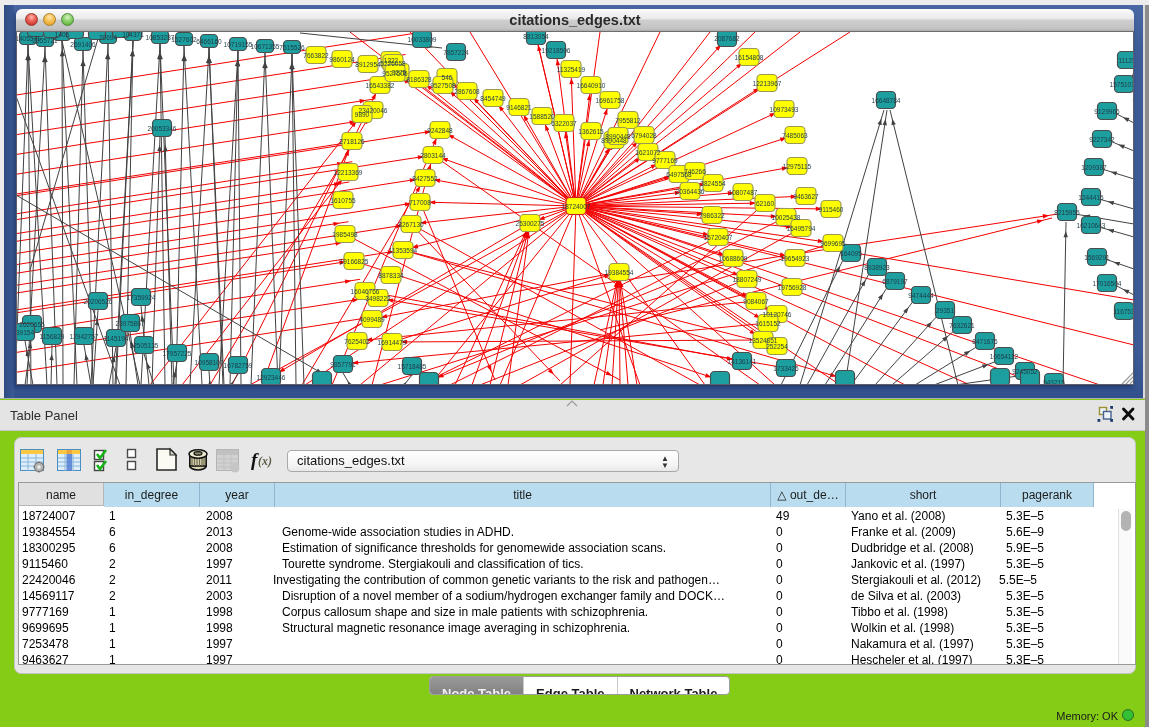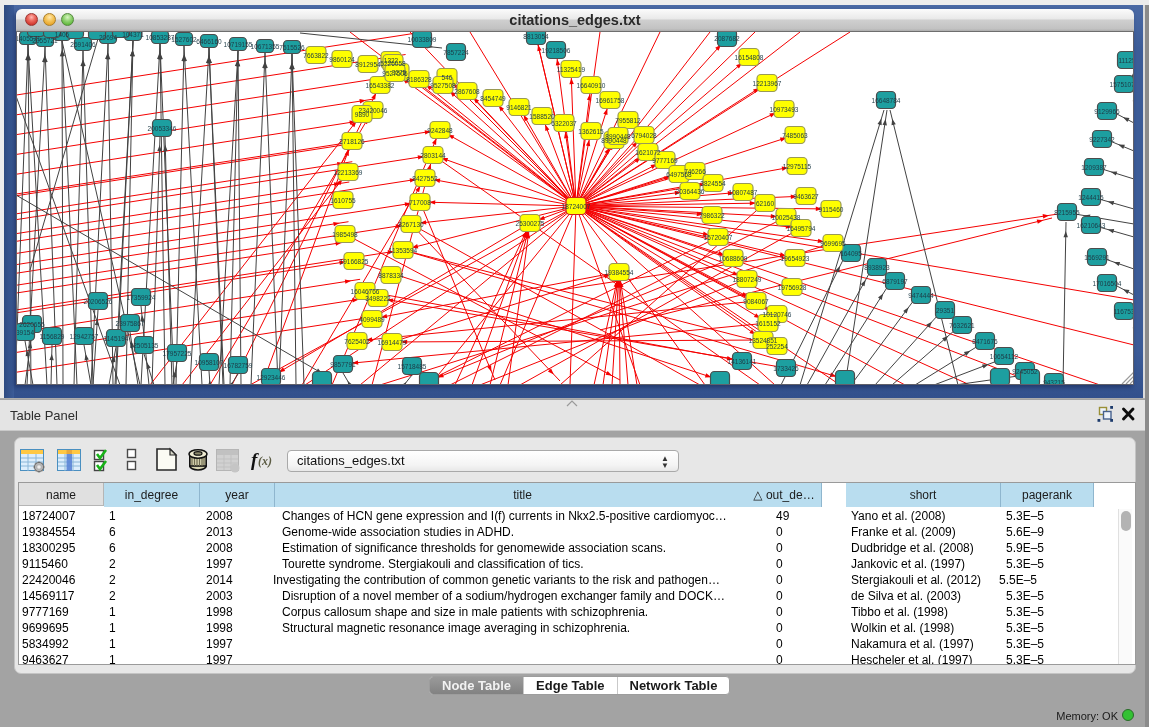--- a/index.html
+++ b/index.html
@@ -15,41 +15,41 @@
 .titlebar .title{position:absolute;left:0;right:0;top:3px;text-align:center;
  font-size:14.5px;font-weight:bold;color:#2a2a2a}
 .tl{position:absolute;top:4px;width:13px;height:13px;border-radius:50%}
 .tl.r{left:9px;background:radial-gradient(circle at 50% 30%,#ffb9b3 0%,#ee6e63 35%,#d33a30 75%,#a02622 100%);border:1px solid #9a3734}
 .tl.y{left:27px;background:radial-gradient(circle at 50% 30%,#ffe9b0 0%,#f5c55c 40%,#e8a428 80%,#c08118 100%);border:1px solid #a87e2c}
 .tl.g{left:45px;background:radial-gradient(circle at 50% 30%,#d7f5c2 0%,#93d374 40%,#5fb83a 80%,#3f8f28 100%);border:1px solid #55883f}
 .canvas{position:absolute;left:0;top:23px;width:1118px;height:353px;background:#fff;overflow:hidden}
 .canvedge{position:absolute;left:0;top:23px;width:1118px;height:353px;border:1px solid #60606a;border-top:none;pointer-events:none;box-sizing:border-box}
 .rightstrip{position:absolute;left:1143px;top:5px;width:6px;height:722px;
  background:linear-gradient(90deg,#dcdcdc 0,#dcdcdc 2px,#8b8b8b 2px,#8b8b8b 6px)}
-.panel{position:absolute;left:0;top:398px;width:1145px;height:329px;background:#a3a3a3;border-top:1px solid #adadad}
+.panel{position:absolute;left:0;top:398px;width:1145px;height:329px;background:#84cc16;border-top:1px solid #adadad}
 .ph{position:absolute;left:0;top:1px;width:100%;height:31px;background:#e4e4e4;border-bottom:1px solid #c9c9c9}
 .ph .t{position:absolute;left:10px;top:8px;font-size:13px;color:#2e2e2e}
 .box{position:absolute;left:14px;top:38px;width:1122px;height:237px;background:#e7e7e7;
  border:1px solid #c4c4c4;border-radius:7px}
 .toolbar{position:absolute;left:6px;top:8px;height:30px}
 .combo{position:absolute;left:272px;top:12px;width:392px;height:22px;background:linear-gradient(180deg,#ffffff,#f4f4f4 70%,#e8e8e8);
  border:1px solid #a9a9a9;border-radius:4px;font-size:13px;color:#111;line-height:20px;padding-left:9px}
 .combo .ar{position:absolute;right:9px;top:4px;font-size:8px;color:#333;line-height:7px;text-align:center}
 .tbl{position:absolute;left:3px;top:44px;width:1118px;height:183px;background:#fff;border:1px solid #9a9a9a;overflow:hidden}
 .thead{position:absolute;left:0;top:0;height:24px;font-size:12px;color:#1c1c1c;text-align:center}
 .th{position:absolute;top:0;height:24px;background:#b9ddef;border-right:1px solid #8fb6ce;line-height:24px;overflow:hidden}
 .th.gray{background:#e0e0e0;border-right:1px solid #b5b5b5;border-bottom:1px solid #b5b5b5;height:23px}
 .rows{position:absolute;left:0;top:25px;font-size:12px;color:#000}
 .row{position:absolute;height:16px;line-height:16px;white-space:nowrap}
 .c{position:absolute;overflow:hidden}
 .vsb{position:absolute;right:3px;top:26px;width:14px;height:156px;background:#fafafa;border-left:1px solid #e0e0e0}
 .vsb .th2{position:absolute;left:2px;top:2px;width:10px;height:20px;background:#b3b3b3;border-radius:5px}
 .tabs{position:absolute;left:429px;top:277px;height:19px;font-size:13px;font-weight:bold;
  border:1px solid #9d9d9d;border-radius:4px;background:#fff;white-space:nowrap;overflow:hidden}
-.tab{display:inline-block;height:19px;line-height:18px;padding:0 12px;color:#1a1a1a;vertical-align:top}
+.tab{display:inline-block;height:19px;line-height:18px;padding:8px 12px;color:#1a1a1a;vertical-align:top}
 .tab.sel{background:linear-gradient(180deg,#9a9a9a,#7f7f7f);color:#f2f2f2}
 .tab.mid{border-left:1px solid #c9c9c9;border-right:1px solid #c9c9c9}
 .mem{position:absolute;right:27px;top:311px;font-size:11px;color:#1a1a1a}
 .led{position:absolute;right:11px;top:310px;width:12px;height:12px;border-radius:50%;
  background:#33c133;border:1.5px solid #2a6b2a}
 </style></head><body>
 <div class="netframe">
  <div class="win">
   <div class="titlebar">
         <span class="tl r"></span>
@@ -607,30 +607,29 @@
  <text x="231" y="20" font-family="Liberation Serif,serif" font-style="italic" font-weight="bold" font-size="19" fill="#111">f</text>
  <text x="238" y="19" font-family="Liberation Serif,serif" font-style="italic" font-weight="bold" font-size="12" fill="#5c5c44">(x)</text>
 </svg>
   <div class="combo">citations_edges.txt<span class="ar">▲<br>▼</span></div>
   <div class="tbl">
    <div class="thead">
           <div class="th gray" style="left:0px;width:85px">name</div>
           <div class="th" style="left:85px;width:96px">in_degree</div>
           <div class="th" style="left:181px;width:75px">year</div>
           <div class="th" style="left:256px;width:496px">title</div>
-          <div class="th" style="left:728px;width:75px">△ out_de…</div>
+          <div class="th" style="left:752px;width:75px">△ out_de…</div>
           <div class="th" style="left:827px;width:155px">short</div>
           <div class="th" style="left:982px;width:93px">pagerank</div>
         </div>
    <div class="rows">
           <div class="row" style="top:0px;left:0;width:1116px">
             <span class="c" style="left:3px;width:81px">18724007</span>
             <span class="c" style="left:90px;width:88px">1</span>
             <span class="c" style="left:187px;width:66px">2008</span>
-            <span class="c" style="left:263px;width:488px">Changes of HCN gene expression and I(f) currents in Nkx2.5-positive cardiomyoc…</span>
             <span class="c" style="left:757px;width:68px">49</span>
             <span class="c" style="left:832px;width:158px">Yano et al. (2008)</span>
             <span class="c" style="left:987px;width:86px">5.3E–5</span>
           </div>
           <div class="row" style="top:16px;left:0;width:1116px">
             <span class="c" style="left:3px;width:81px">19384554</span>
             <span class="c" style="left:90px;width:88px">6</span>
             <span class="c" style="left:187px;width:66px">2013</span>
             <span class="c" style="left:263px;width:488px">Genome-wide association studies in ADHD.</span>
             <span class="c" style="left:757px;width:68px">0</span>
@@ -651,21 +650,21 @@
             <span class="c" style="left:90px;width:88px">2</span>
             <span class="c" style="left:187px;width:66px">1997</span>
             <span class="c" style="left:263px;width:488px">Tourette syndrome. Stergiakouli and classification of tics.</span>
             <span class="c" style="left:757px;width:68px">0</span>
             <span class="c" style="left:832px;width:158px">Jankovic et al. (1997)</span>
             <span class="c" style="left:987px;width:86px">5.3E–5</span>
           </div>
           <div class="row" style="top:64px;left:0;width:1116px">
             <span class="c" style="left:3px;width:81px">22420046</span>
             <span class="c" style="left:90px;width:88px">2</span>
-            <span class="c" style="left:187px;width:66px">2014</span>
+            <span class="c" style="left:187px;width:66px">2011</span>
             <span class="c" style="left:254px;width:488px">Investigating the contribution of common genetic variants to the risk and pathogen…</span>
             <span class="c" style="left:757px;width:68px">0</span>
             <span class="c" style="left:832px;width:158px">Stergiakouli et al. (2012)</span>
             <span class="c" style="left:980px;width:86px">5.5E–5</span>
           </div>
           <div class="row" style="top:80px;left:0;width:1116px">
             <span class="c" style="left:3px;width:81px">14569117</span>
             <span class="c" style="left:90px;width:88px">2</span>
             <span class="c" style="left:187px;width:66px">2003</span>
             <span class="c" style="left:263px;width:488px">Disruption of a novel member of a sodium/hydrogen exchanger family and DOCK…</span>
@@ -685,21 +684,21 @@
           <div class="row" style="top:112px;left:0;width:1116px">
             <span class="c" style="left:3px;width:81px">9699695</span>
             <span class="c" style="left:90px;width:88px">1</span>
             <span class="c" style="left:187px;width:66px">1998</span>
             <span class="c" style="left:263px;width:488px">Structural magnetic resonance image averaging in schizophrenia.</span>
             <span class="c" style="left:757px;width:68px">0</span>
             <span class="c" style="left:832px;width:158px">Wolkin et al. (1998)</span>
             <span class="c" style="left:987px;width:86px">5.3E–5</span>
           </div>
           <div class="row" style="top:128px;left:0;width:1116px">
-            <span class="c" style="left:3px;width:81px">5834992</span>
+            <span class="c" style="left:3px;width:81px">7253478</span>
             <span class="c" style="left:90px;width:88px">1</span>
             <span class="c" style="left:187px;width:66px">1997</span>
             <span class="c" style="left:757px;width:68px">0</span>
             <span class="c" style="left:832px;width:158px">Nakamura et al. (1997)</span>
             <span class="c" style="left:987px;width:86px">5.3E–5</span>
           </div>
           <div class="row" style="top:144px;left:0;width:1116px">
             <span class="c" style="left:3px;width:81px">9463627</span>
             <span class="c" style="left:90px;width:88px">1</span>
             <span class="c" style="left:187px;width:66px">1997</span>

